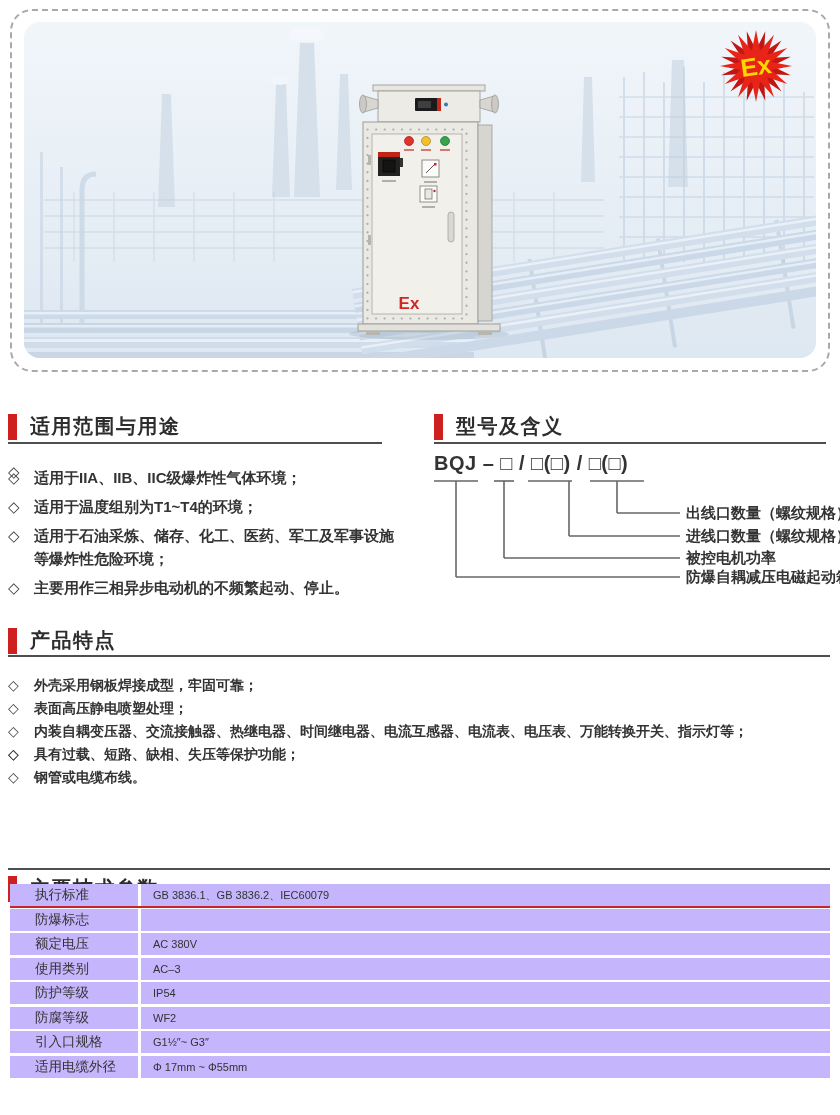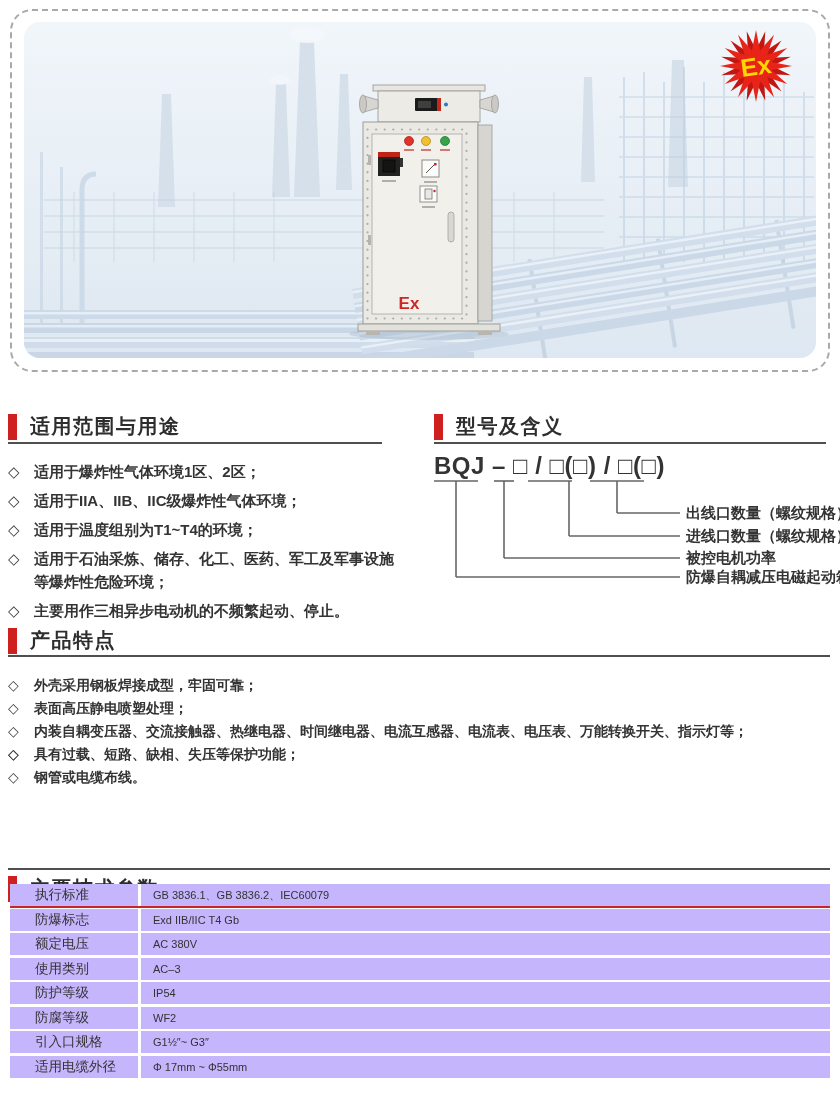--- a/index.html
+++ b/index.html
@@ -26,21 +26,21 @@
   .dlist .dia{position:absolute;left:0;top:0;color:#3a3a3a;}
   .app-list{left:8px;top:460px;width:400px;}
   .app-list li{font-size:15px;font-weight:600;line-height:23px;margin-bottom:6px;color:#333;}
   .app-list .dia{font-size:15px;}
   .feat-list{left:8px;top:677px;width:824px;}
   .feat-list li{font-size:14px;font-weight:600;line-height:17px;margin-bottom:6px;color:#333;}
   .feat-list .dia{font-size:14px;}
 
   
   .model-diagram{position:absolute;left:434px;top:452px;width:398px;height:150px;}
-  .model-code{position:absolute;left:0;top:0;font-size:24px;font-weight:600;
+  .model-code{position:absolute;left:0;top:0;font-size:20px;font-weight:600;
               color:#333;letter-spacing:.5px;white-space:nowrap;}
   .model-lines{position:absolute;left:0;top:0;}
   .model-label{position:absolute;left:252px;font-size:15px;font-weight:600;
                color:#333;white-space:nowrap;line-height:16px;}
 
   
   .spec-table{position:absolute;left:10px;top:884px;width:820px;}
   .spec-row{display:flex;height:22px;margin-bottom:2.5px;background:#c4b5fd;align-items:stretch;}
   .spec-row.first{border-bottom:2px solid #c8252a;margin-bottom:.5px;}
   .spec-label{width:103px;padding-left:25px;border-right:3px solid #fff;
@@ -232,21 +232,21 @@
     <text x="42" y="49" transform="rotate(-8 42 40)" font-size="25" font-weight="bold" fill="#ffd800" text-anchor="middle" font-family="Liberation Sans, sans-serif">Ex</text>
   </svg>
 
   <div class="sec-head" style="left:8px;top:413px;font-family:Liberation Mono, monospace;">
     <div class="bar"></div>
     <div class="t">适用范围与用途</div>
   </div>
   <div class="rule" style="left:8px;top:442px;width:374px;"></div>
 
   <ul class="dlist app-list">
-    <li><span class="dia">◇</span><span>适用于爆炸性气体环境1区、2区；</span></li>
+    <li><span class="dia">◇</span></li>
     <li><span class="dia">◇</span><span>适用于IIA、IIB、IIC级爆炸性气体环境；</span></li>
     <li><span class="dia">◇</span><span>适用于温度组别为T1~T4的环境；</span></li>
     <li><span class="dia">◇</span><span>适用于石油采炼、储存、化工、医药、军工及军事设施等爆炸性危险环境；</span></li>
     <li><span class="dia">◇</span><span>主要用作三相异步电动机的不频繁起动、停止。</span></li>
   </ul>
 
   <div class="sec-head" style="left:434px;top:413px;">
     <div class="bar"></div>
     <div class="t">型号及含义</div>
   </div>
@@ -300,21 +300,20 @@
   </div>
   <div class="rule" style="left:8px;top:868px;width:822px;"></div>
 
   <div class="spec-table">
     <div class="spec-row first">
       <div class="spec-label">执行标准</div>
       <div class="spec-value">GB 3836.1、GB 3836.2、IEC60079</div>
     </div>
     <div class="spec-row">
       <div class="spec-label">防爆标志</div>
-      <div class="spec-value">Exd IIB/IIC T4 Gb</div>
     </div>
     <div class="spec-row">
       <div class="spec-label">额定电压</div>
       <div class="spec-value">AC 380V</div>
     </div>
     <div class="spec-row">
       <div class="spec-label">使用类别</div>
       <div class="spec-value">AC–3</div>
     </div>
     <div class="spec-row">

